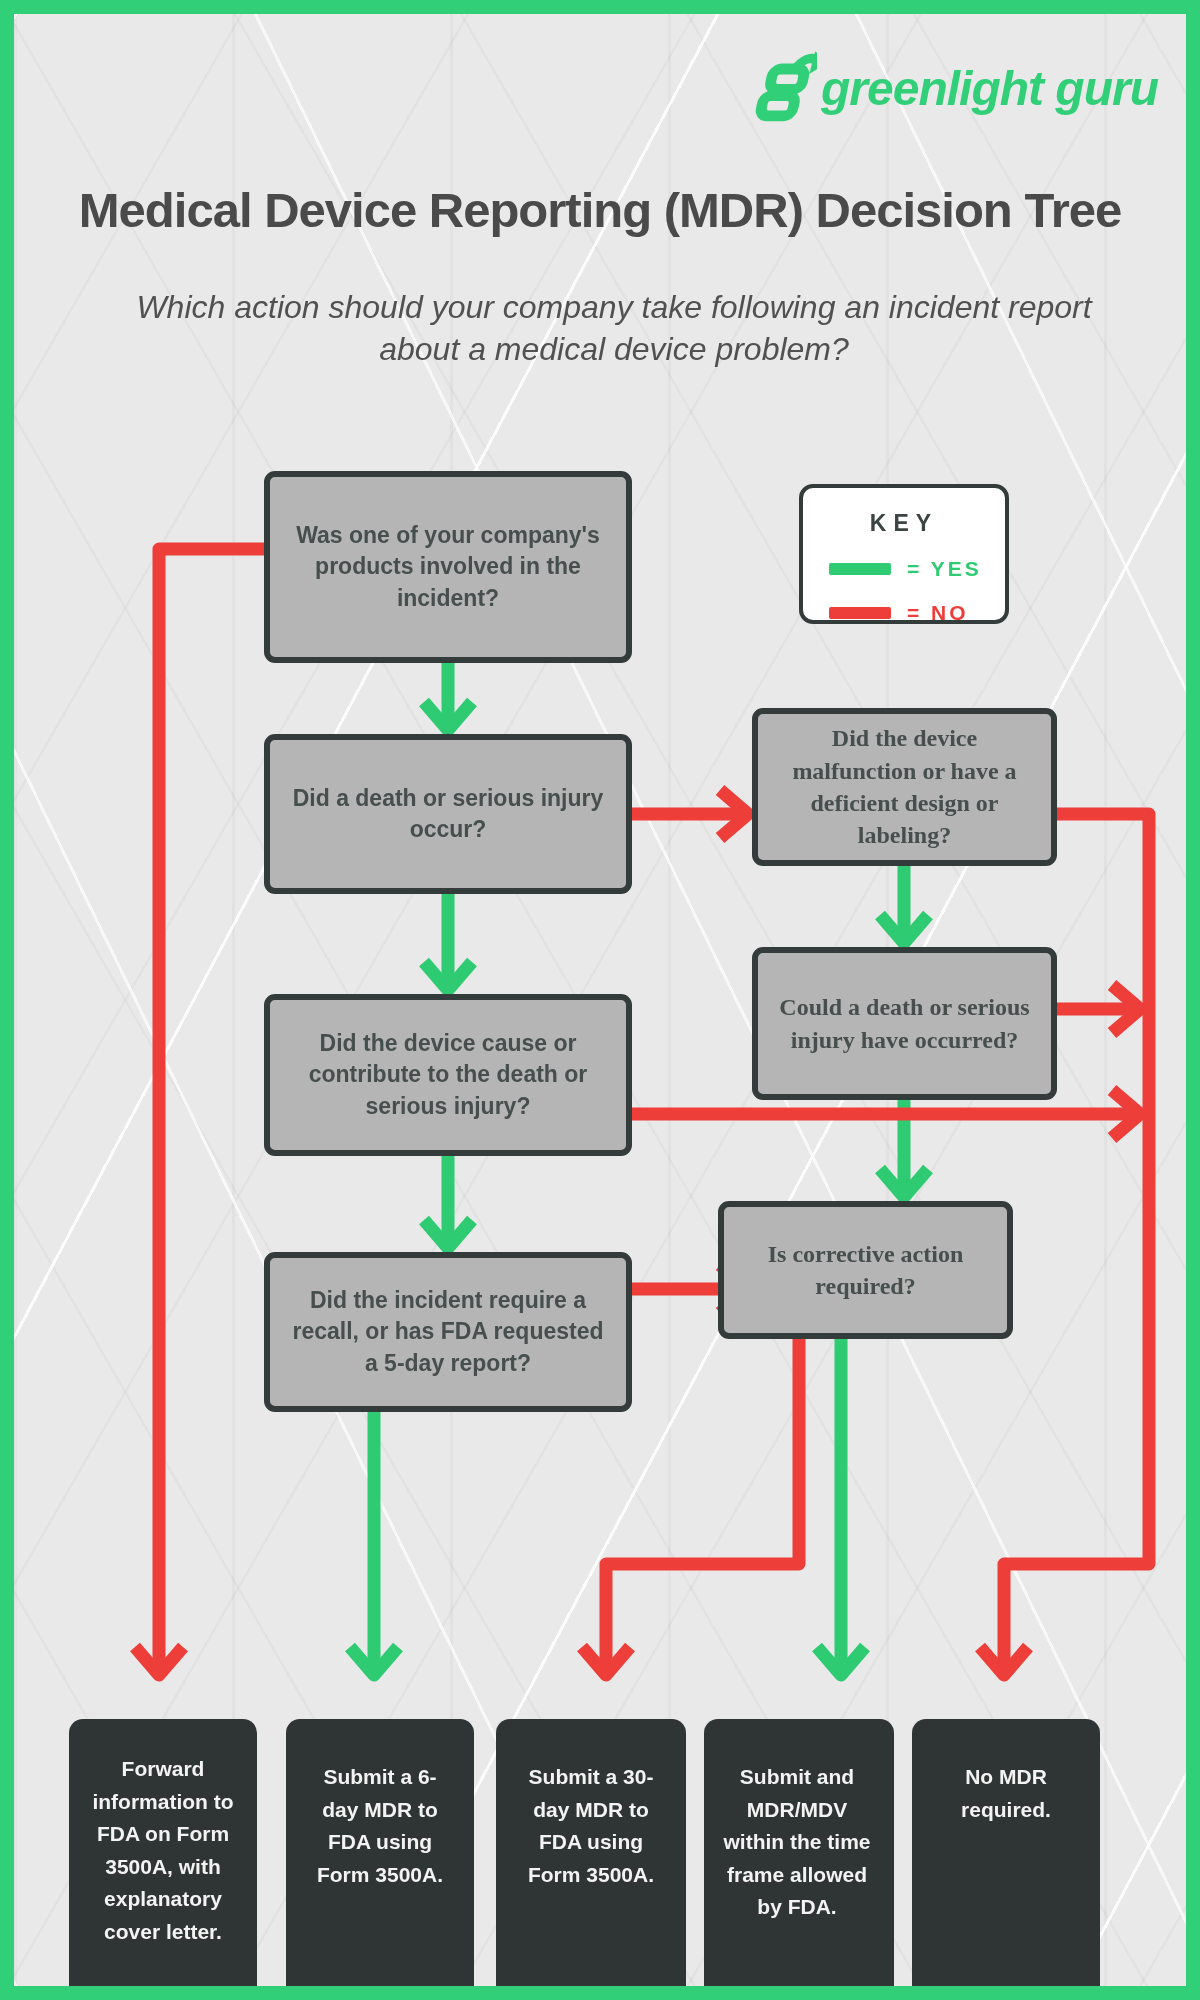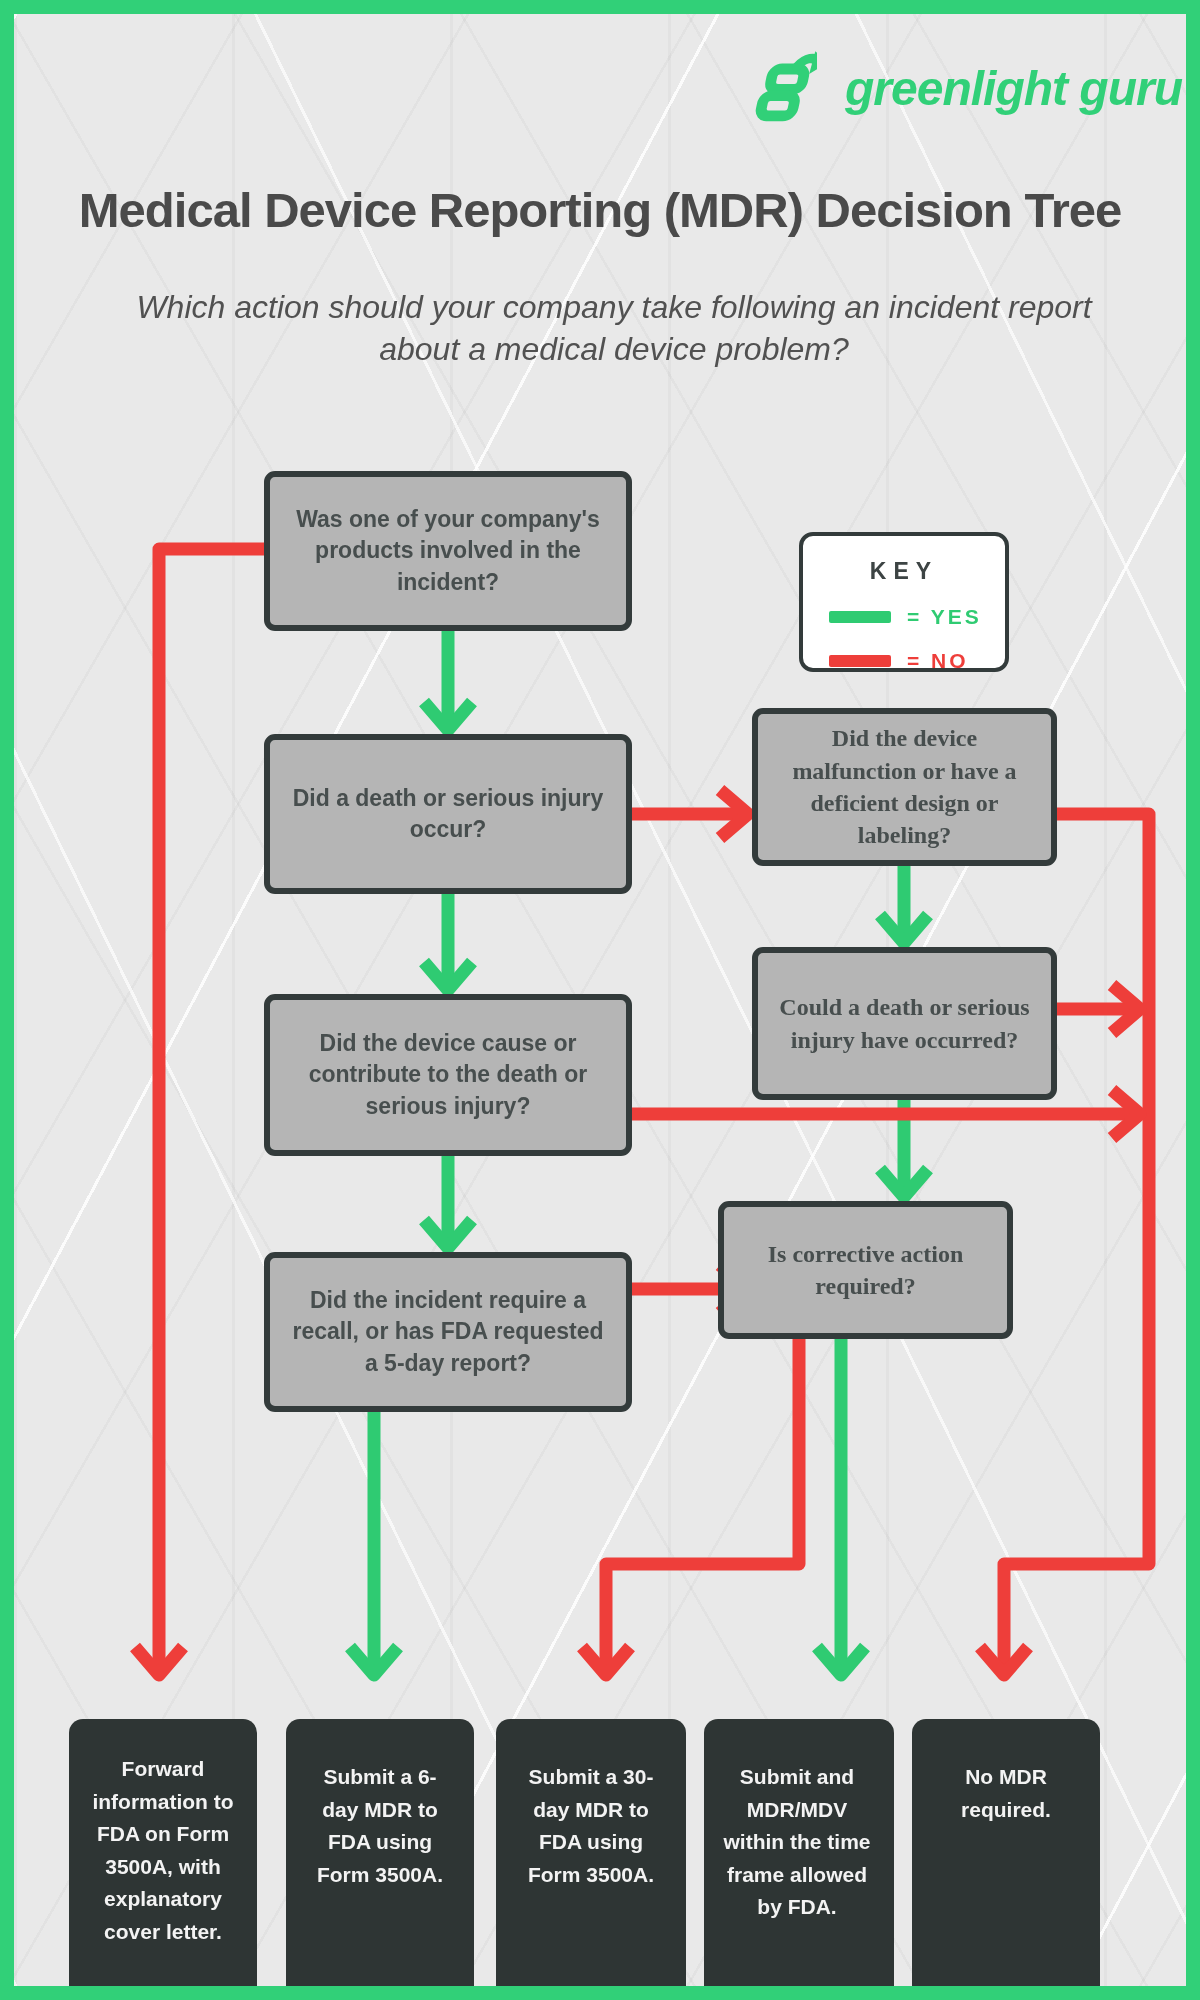--- a/index.html
+++ b/index.html
@@ -10,41 +10,41 @@
     background-image:
       repeating-linear-gradient(118deg, rgba(255,255,255,0.85) 0 3px, transparent 3px 620px),
       repeating-linear-gradient(64deg, rgba(255,255,255,0.7) 0 3px, transparent 3px 540px),
       repeating-linear-gradient(90deg, rgba(0,0,0,0.03) 0 2.5px, transparent 2.5px 218px),
       repeating-linear-gradient(120deg, rgba(0,0,0,0.03) 0 2.5px, transparent 2.5px 196px),
       repeating-linear-gradient(60deg, rgba(0,0,0,0.03) 0 2.5px, transparent 2.5px 196px);
     font-family:"Liberation Sans", sans-serif;
   }
   .abs{position:absolute;}
   
-  .logo{display:flex;align-items:center;gap:28px;}
+  .logo{display:flex;align-items:center;gap:4px;}
   .logo-text{color:#31d078;font-size:48px;font-weight:bold;font-style:italic;letter-spacing:-1px;white-space:nowrap;}
   .title{width:100%;text-align:center;color:#4a4a4a;font-size:49px;font-weight:bold;letter-spacing:-1px;}
   .subtitle{width:960px;left:120px;text-align:center;color:#515151;font-size:32px;font-style:italic;line-height:1.32;}
   
   .qbox{
     box-sizing:border-box;background:#b5b5b5;border:6px solid #333b3b;border-radius:11px;
     display:flex;align-items:center;justify-content:center;text-align:center;
     color:#474e4e;font-weight:bold;padding:0 20px;line-height:1.35;
   }
   .q-left{font-size:23px;}
   .q-right{font-size:24px;padding:2px 16px;font-family:Liberation Serif, serif;}
   
   .obox{
     box-sizing:border-box;background:#2e3534;border-radius:14px;
     color:#f3f3f3;font-weight:bold;font-size:21px;line-height:1.55;
     text-align:center;padding:42px 20px 0 20px;margin-top:40px;
   }
   
   .keybox{
-    box-sizing:border-box;background:#ffffff;border:4px solid #333b3b;border-radius:14px;margin-top:48px;
+    box-sizing:border-box;background:#ffffff;border:4px solid #333b3b;border-radius:14px;
   }
   .key-title{text-align:center;color:#3d4444;font-size:23px;font-weight:bold;letter-spacing:7px;margin-top:22px;}
   .key-row{display:flex;align-items:center;gap:16px;margin:20px 0 0 26px;}
   .key-bar{width:62px;height:12px;border-radius:2px;}
   .key-label{font-size:21px;font-weight:bold;letter-spacing:3px;}
   .yes{color:#2fcb72;text-align:right;} .no{color:#ee3e3a;}
   svg.flow{position:absolute;left:0;top:0;pointer-events:none;}
 </style>
 </head>
 <body>
@@ -122,21 +122,21 @@
           <path d="M618 1275 H732"></path>
           <path d="M706 1251 L734 1275 L706 1299"></path>
         </g>
       <g>
           <path d="M785 1325 V1550 L592 1550 L592 1659"></path>
           <path d="M568 1633 L592 1661 L616 1633"></path>
         </g>
     </g>
   </svg>
 
-  <div class="abs qbox q-left" style="left:250px;top:457px;width:368px;height:160px;">Was one of your company's products involved in the incident?</div>
+  <div class="abs qbox q-left" style="left:250px;top:457px;width:368px;height:192px;">Was one of your company's products involved in the incident?</div>
   <div class="abs qbox q-left" style="left:250px;top:720px;width:368px;height:160px;">Did a death or serious injury occur?</div>
   <div class="abs qbox q-right" style="left:738px;top:694px;width:305px;height:158px;">Did the device malfunction or have a deficient design or labeling?</div>
   <div class="abs qbox q-right" style="left:738px;top:933px;width:305px;height:153px;">Could a death or serious injury have occurred?</div>
   <div class="abs qbox q-left" style="left:250px;top:980px;width:368px;height:162px;">Did the device cause or contribute to the death or serious injury?</div>
   <div class="abs qbox q-right" style="left:704px;top:1187px;width:295px;height:138px;">Is corrective action required?</div>
   <div class="abs qbox q-left" style="left:250px;top:1238px;width:368px;height:160px;">Did the incident require a recall, or has FDA requested a 5-day report?</div>
 
   <div class="abs keybox" style="left:785px;top:470px;width:210px;height:140px;">
     <div class="key-title">KEY</div>
     <div class="key-row">

